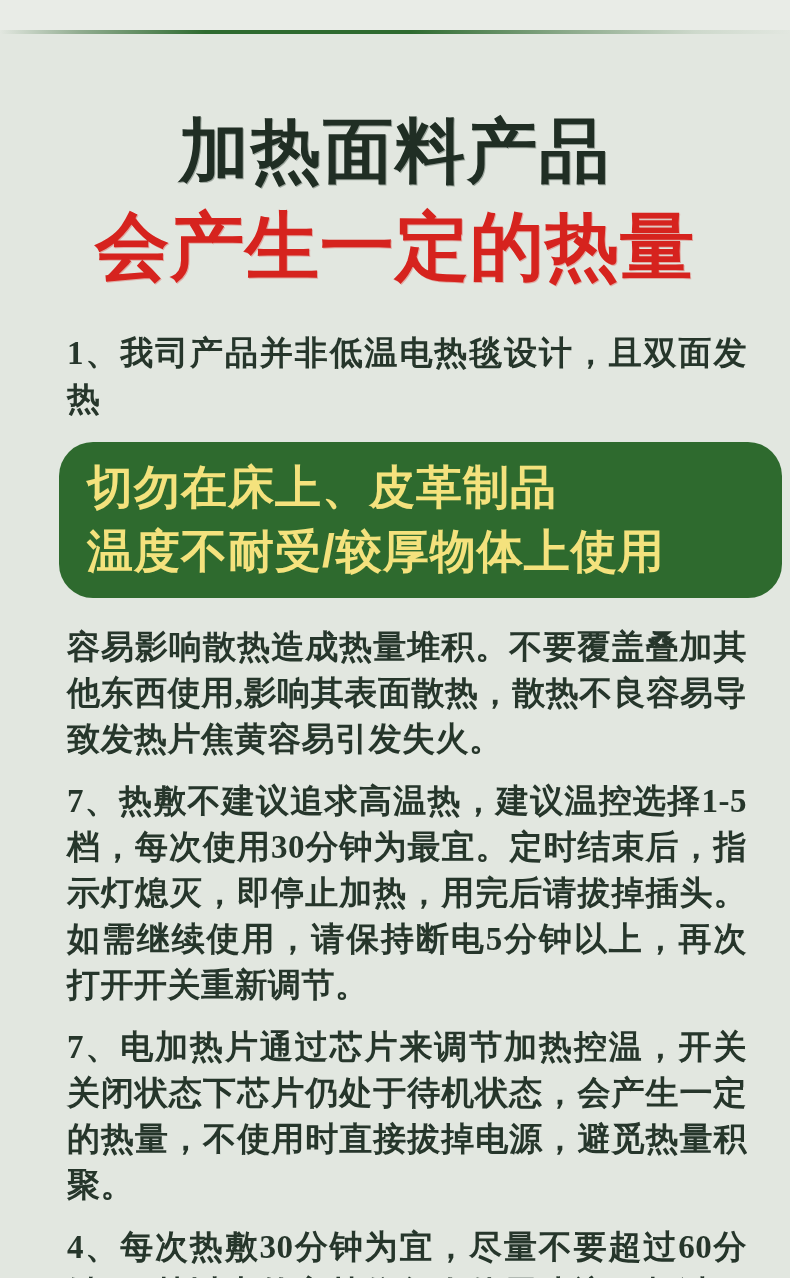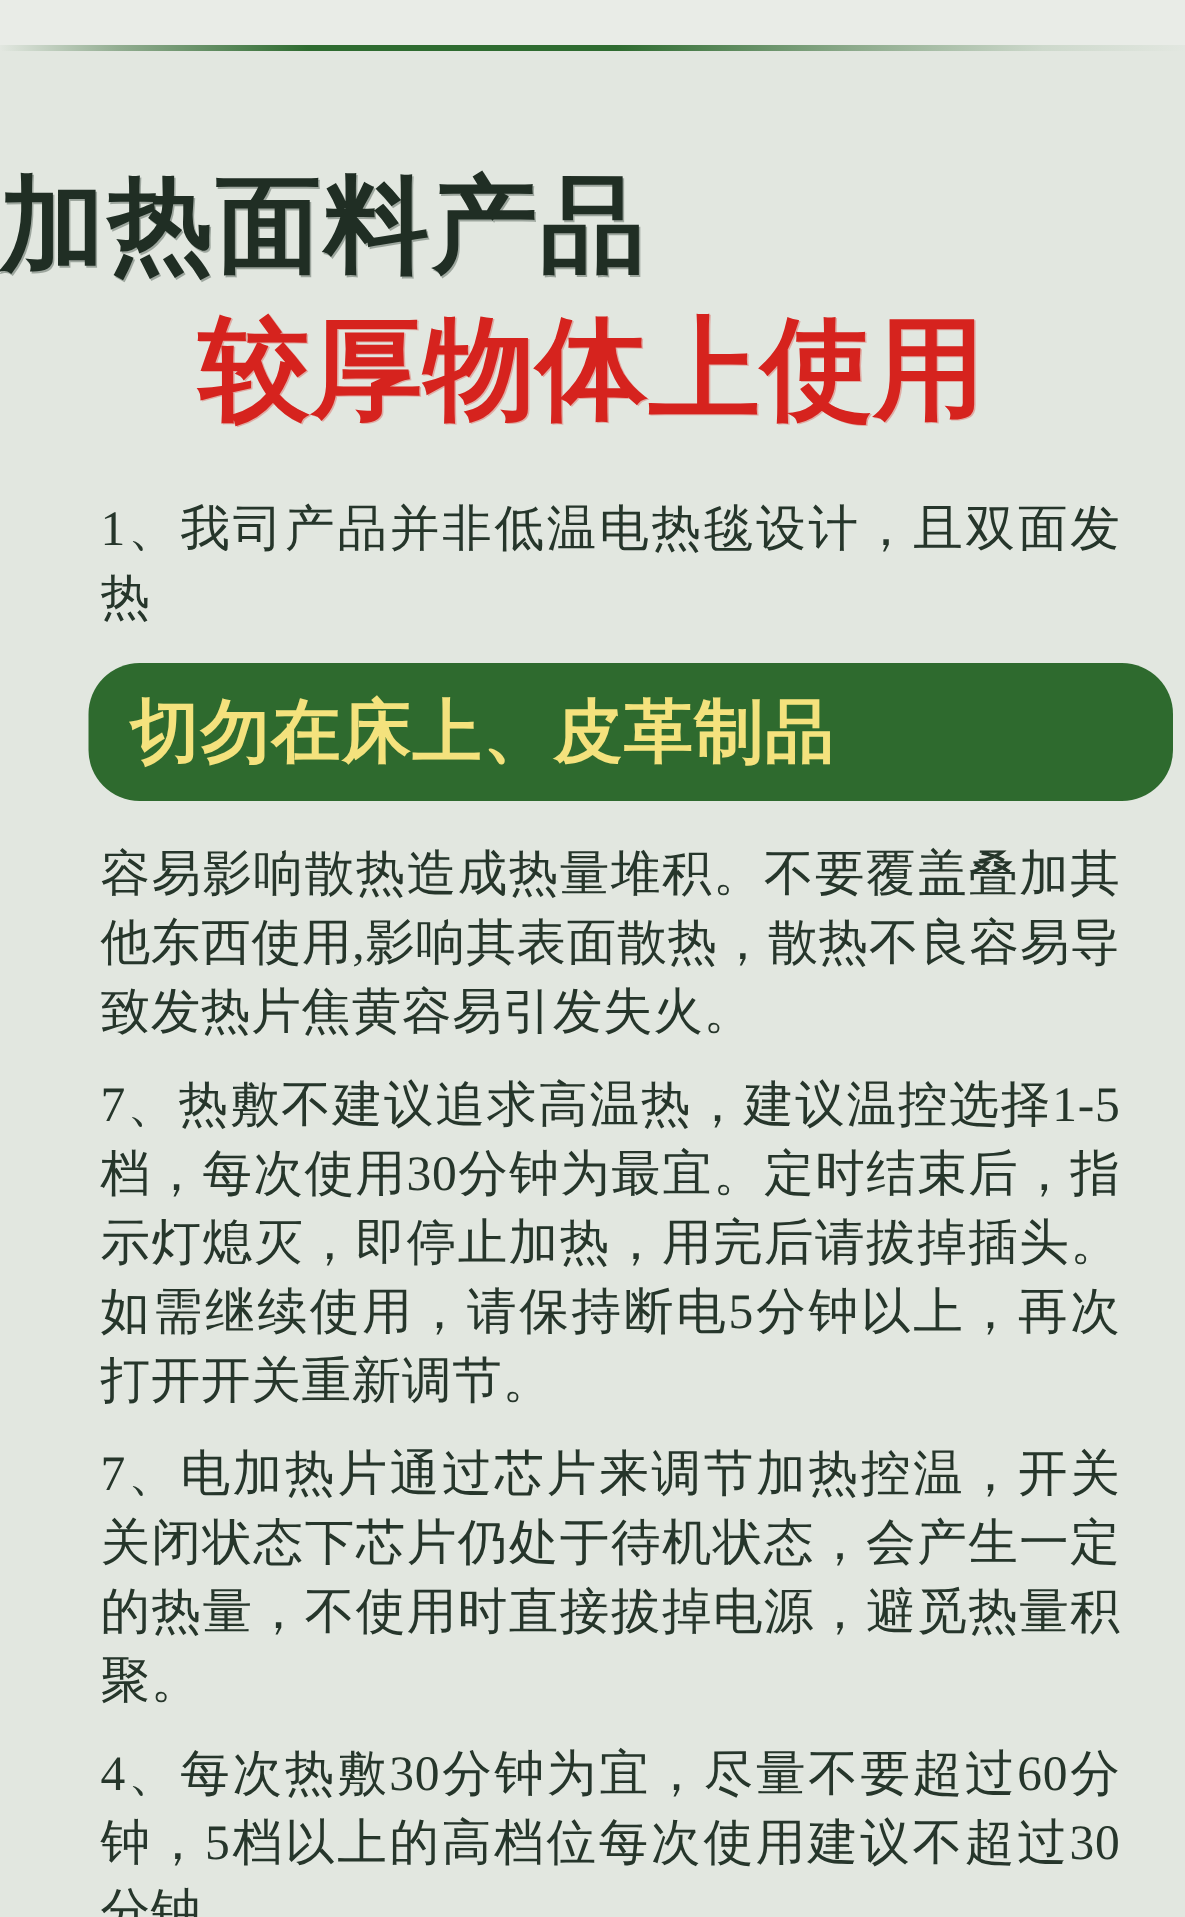--- a/index.html
+++ b/index.html
@@ -38,20 +38,21 @@
       rgba(80,125,80,0.55) 10%,
       var(--line-green) 26%,
       var(--line-green) 52%,
       rgba(70,120,70,0.55) 72%,
       rgba(110,150,110,0.18) 88%,
       rgba(110,150,110,0) 100%);
     border-radius: 2px;
   }
   .title-main {
     margin-top: 112px;
+    text-align: center;
     font-size: 70px;
     line-height: 1.15;
     font-weight: 900;
     letter-spacing: 2px;
     color: var(--title-dark);
     text-shadow: 1px 1px 0 rgba(30,45,35,0.35);
   }
   .title-sub {
     margin-top: 12px;
     text-align: center;
@@ -65,21 +66,21 @@
   .content {
     padding: 40px 43px 0 67px;
   }
   .body-par {
     font-size: 33px;
     line-height: 46px;
     letter-spacing: 0.5px;
     color: var(--body-text);
     text-align: justify;
     margin-bottom: 16px;
-    font-weight: 400;
+    font-weight: 700;
   }
   .warning-box {
     width: 723px;
     margin: 20px 0 26px -8px;
     background: var(--box-green);
     border-radius: 34px;
     padding: 13px 16px 15px 28px;
     font-family: "Liberation Sans", "DejaVu Sans", sans-serif;
   }
   .warn-line {
@@ -94,28 +95,29 @@
 </head>
 <body>
 
 <div class="page">
 
   <div class="top-strip"></div>
   <div class="top-line"></div>
 
   <h1 class="title-main">加热面料产品</h1>
 
-  <h2 class="title-sub">较厚物体上使用</h2>
+  <h2 class="title-sub">会产生一定的热量</h2>
 
   <div class="content">
 
     <p class="body-par">1、我司产品并非低温电热毯设计，且双面发热</p>
 
     <div class="warning-box">
       <div class="warn-line">切勿在床上、皮革制品</div>
+      <div class="warn-line">温度不耐受/较厚物体上使用</div>
     </div>
 
     <p class="body-par">容易影响散热造成热量堆积。不要覆盖叠加其他东西使用,影响其表面散热，散热不良容易导致发热片焦黄容易引发失火。</p>
 
     <p class="body-par">7、热敷不建议追求高温热，建议温控选择1-5档，每次使用30分钟为最宜。定时结束后，指示灯熄灭，即停止加热，用完后请拔掉插头。如需继续使用，请保持断电5分钟以上，再次打开开关重新调节。</p>
 
     <p class="body-par">7、电加热片通过芯片来调节加热控温，开关关闭状态下芯片仍处于待机状态，会产生一定的热量，不使用时直接拔掉电源，避觅热量积聚。</p>
 
     <p class="body-par">4、每次热敷30分钟为宜，尽量不要超过60分钟，5档以上的高档位每次使用建议不超过30分钟。</p>
 

